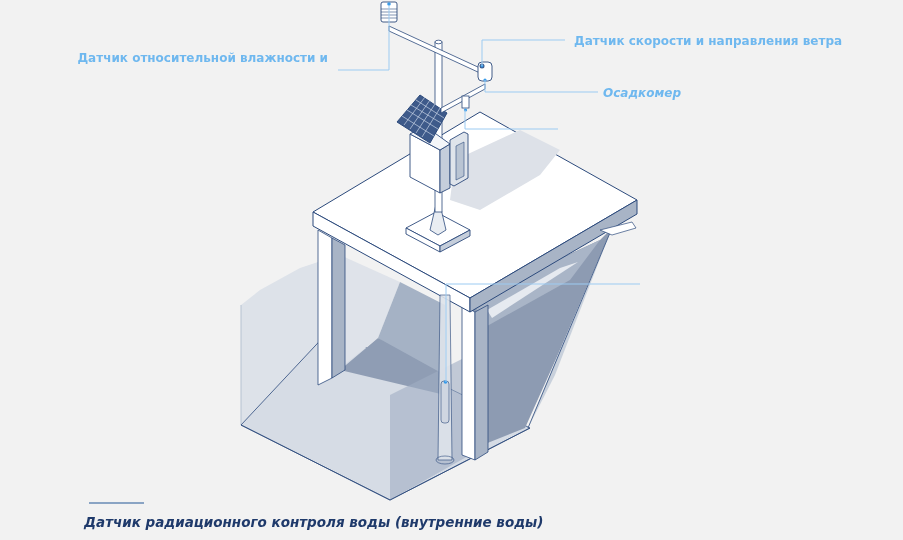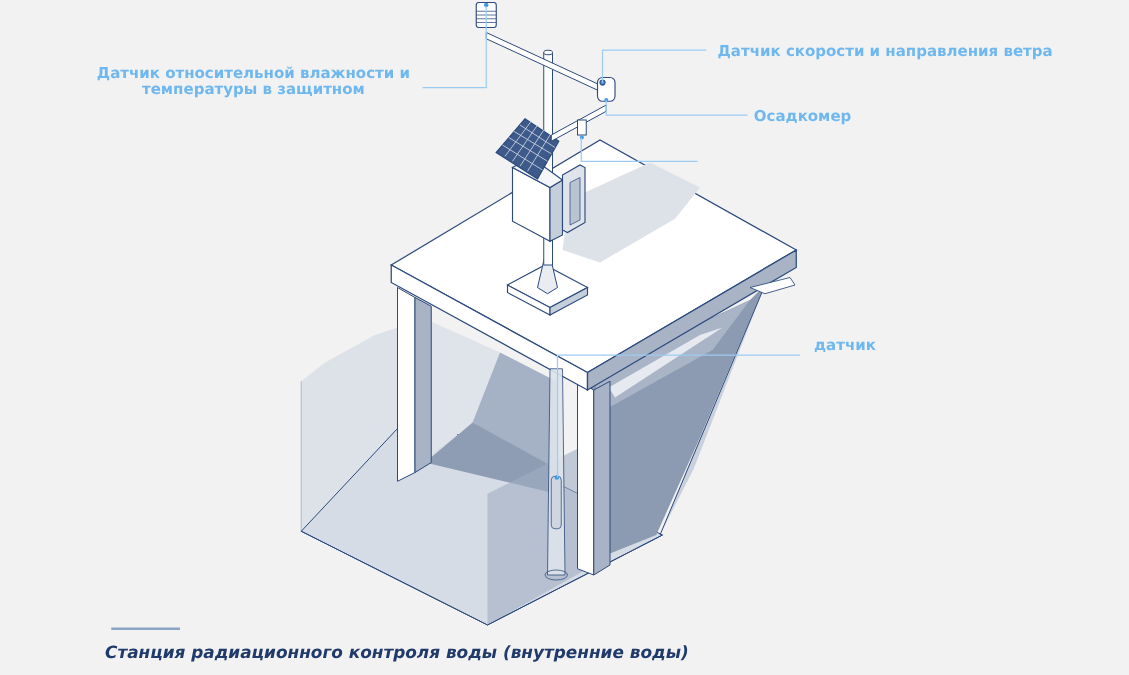--- a/index.html
+++ b/index.html
@@ -11,24 +11,24 @@
     }
     #scene { position: absolute; left: 0; top: 0; width: 903px; height: 540px; }
     .label {
       position: absolute;
       color: #6fb8ef;
       font-weight: bold;
       font-size: 12px;
       line-height: 13px;
       white-space: nowrap;
     }
-    .label.right { text-align: center; }
+    .label.right { text-align: right; }
     #label-humidity { right: 575px; top: 52px; }
     #label-wind { left: 574px; top: 35px; }
-    #label-rain { left: 603px; top: 87px; }
+    #label-rain { left: 603px; top: 87px; font-style: italic; }
     #label-gamma { left: 647px; top: 270px; }
     #caption-rule {
       position: absolute; left: 89px; top: 502px; width: 55px; height: 2px;
       background: #8aa4c4;
     }
     #caption {
       position: absolute; left: 84px; top: 514px;
       font-size: 13.5px; font-weight: bold; font-style: italic;
       color: #1f3a6b; white-space: nowrap;
     }
@@ -147,22 +147,20 @@
     <polyline points="338,70 389,70 389,5"></polyline>
     <polyline points="565,40 482,40 482,66"></polyline>
     <polyline points="598,92 485,92 485,80"></polyline>
     <polyline points="558,129 465,129 465,110"></polyline>
     <polyline points="640,284 446,284 446,382"></polyline>
   </g>
 </svg>
 
 <div class="label right" id="label-humidity">
   <div>Датчик относительной влажности и</div>
-  <div>температуры в защитном</div>
 </div>
 <div class="label" id="label-wind">Датчик скорости и направления ветра</div>
 <div class="label" id="label-rain">Осадкомер</div>
 <div class="label" id="label-gamma">
-  <div style="white-space:pre"> датчик</div>
 </div>
 
 <div id="caption-rule"></div>
-<div id="caption">Станция радиационного контроля воды (внутренние воды)</div>
+<div id="caption">Датчик радиационного контроля воды (внутренние воды)</div>
 
 </body></html>

